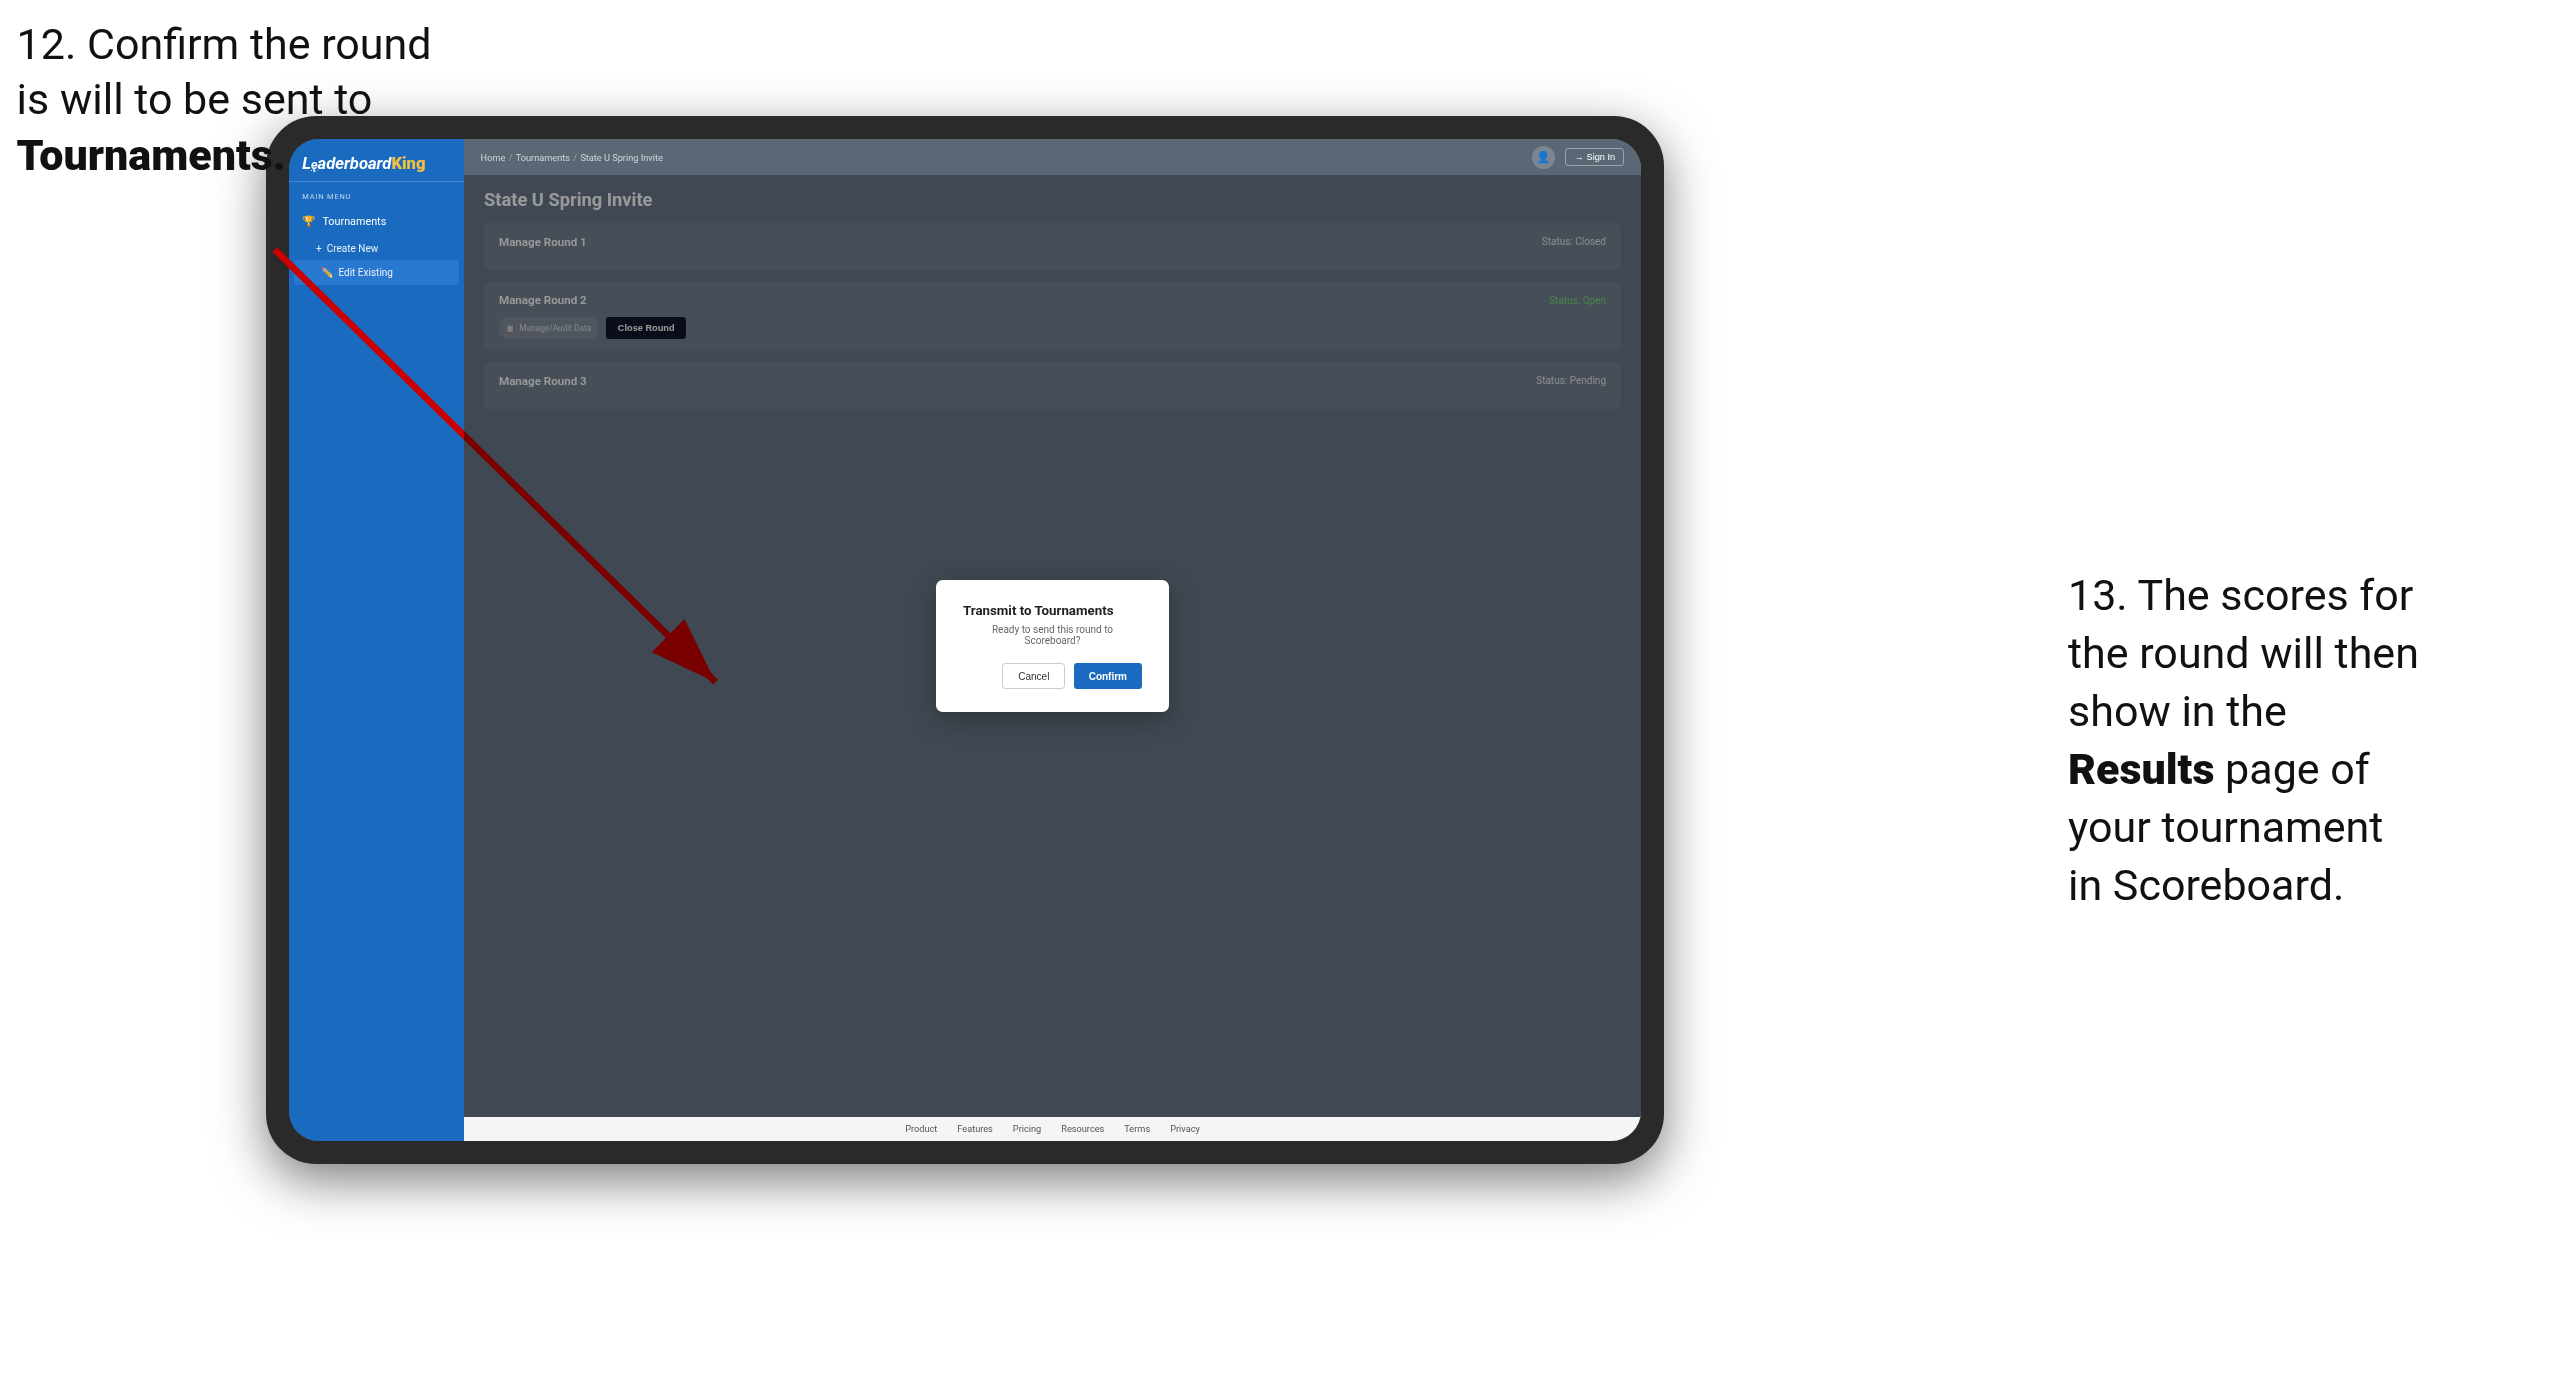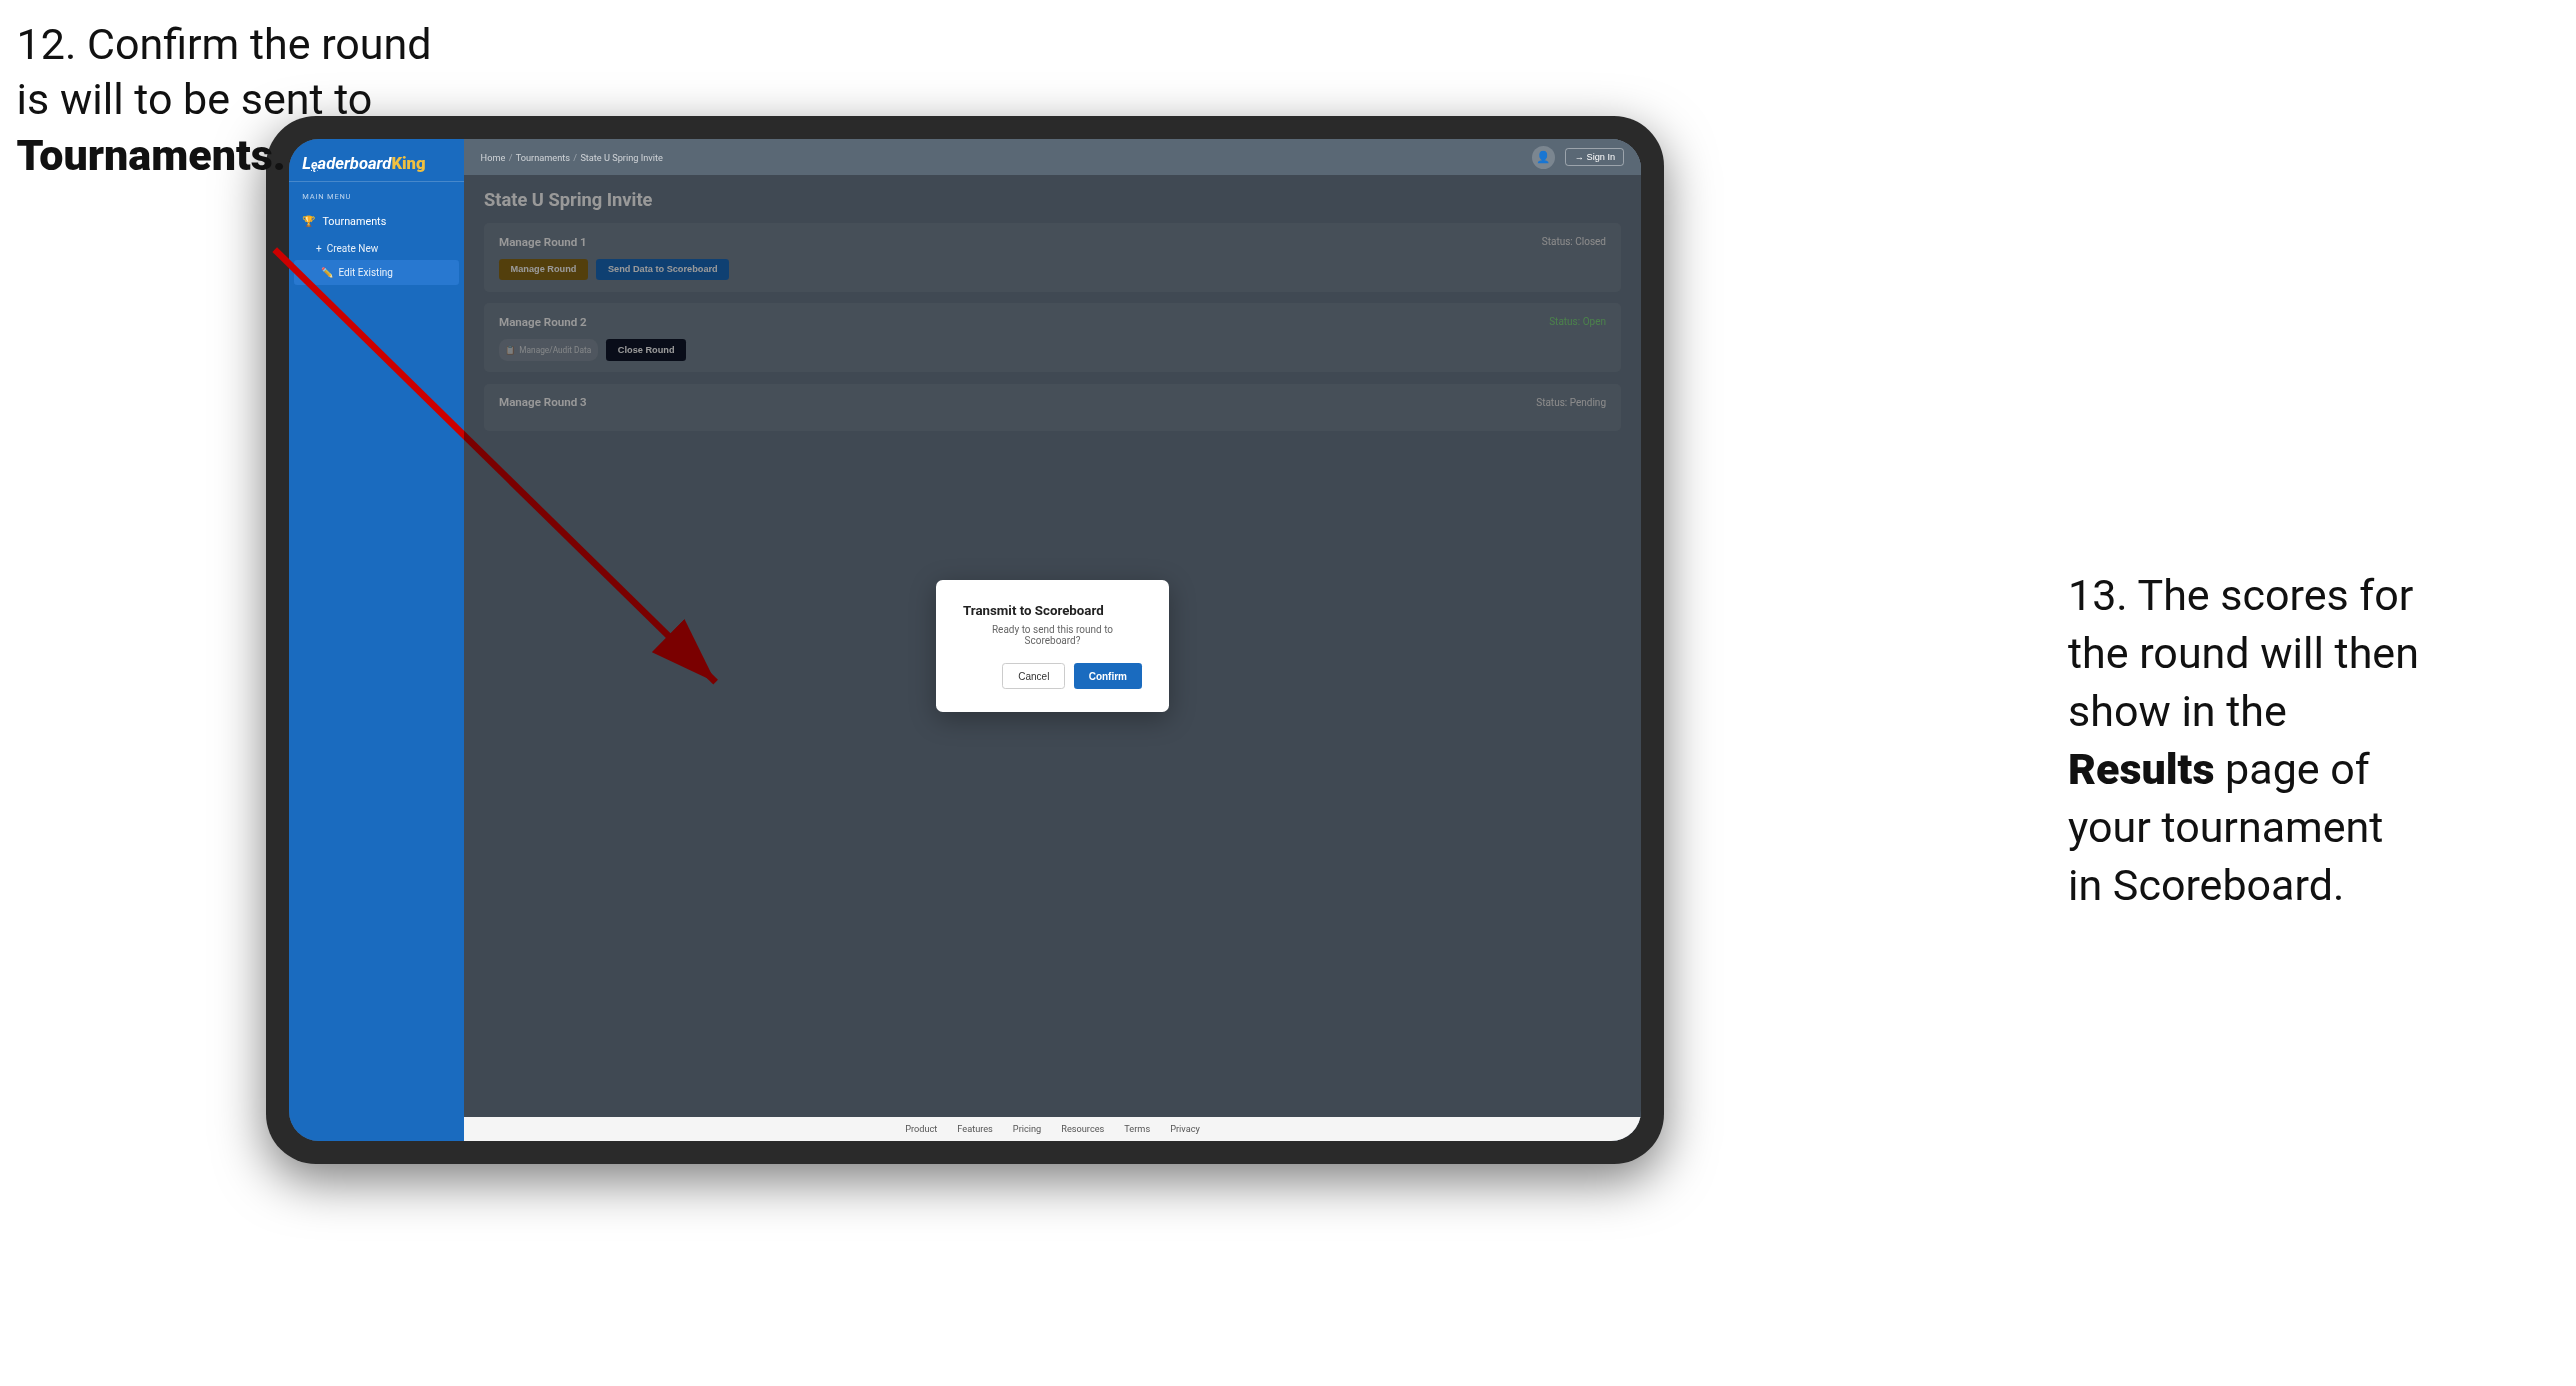--- a/index.html
+++ b/index.html
@@ -436,24 +436,20 @@
         </div>
 
         <div class="page-content">
           <div class="page-title">State U Spring Invite</div>
 
           <div class="round-section">
             <div class="round-header">
               <span class="round-title">Manage Round 1</span>
               <span class="status-badge closed">Status: Closed</span>
             </div>
-            <div class="round-actions">
-              <button class="btn-round brown">Manage Round</button>
-              <button class="btn-round blue">Send Data to Scoreboard</button>
-            </div>
           </div>
 
           <div class="round-section">
             <div class="round-header">
               <span class="round-title">Manage Round 2</span>
               <span class="status-badge open">Status: Open</span>
             </div>
             <div class="round-actions">
               <span class="manage-pill">
                 <span>📋</span>
@@ -465,21 +461,21 @@
 
           <div class="round-section">
             <div class="round-header">
               <span class="round-title">Manage Round 3</span>
               <span class="status-badge pending">Status: Pending</span>
             </div>
           </div>
 
           <div class="modal-overlay">
             <div class="modal-box">
-              <div class="modal-title">Transmit to Scoreboard</div>
+              <div class="modal-title">Transmit to Tournaments</div>
               <div class="modal-subtitle">Ready to send this round to Scoreboard?</div>
               <div class="modal-buttons">
                 <button class="btn-cancel">Cancel</button>
                 <button class="btn-confirm">Confirm</button>
               </div>
             </div>
           </div>
 
         </div>
 

